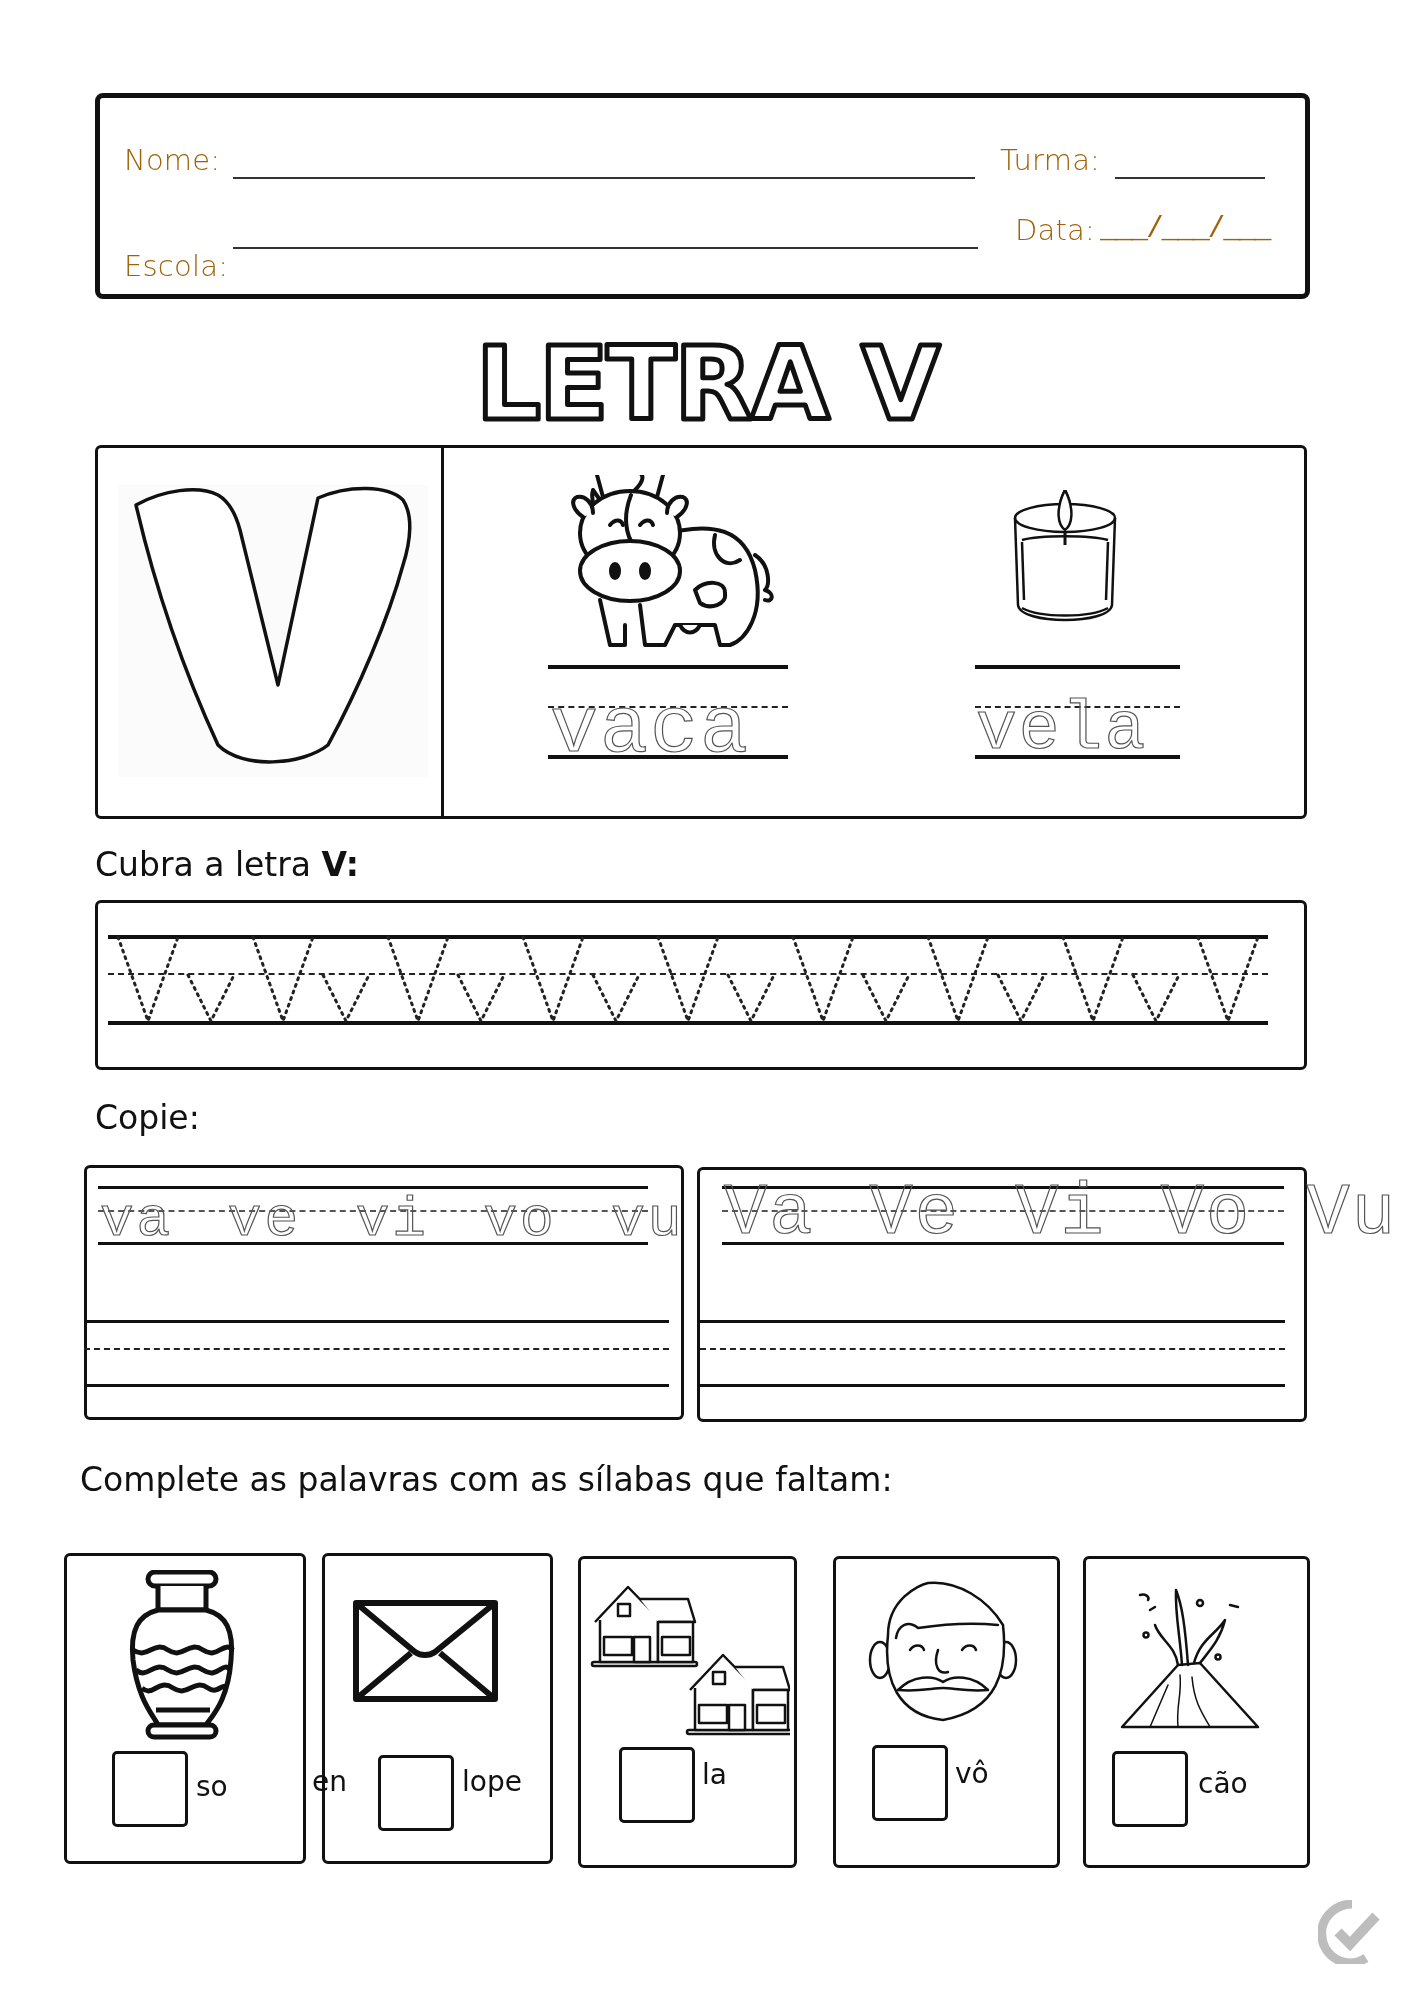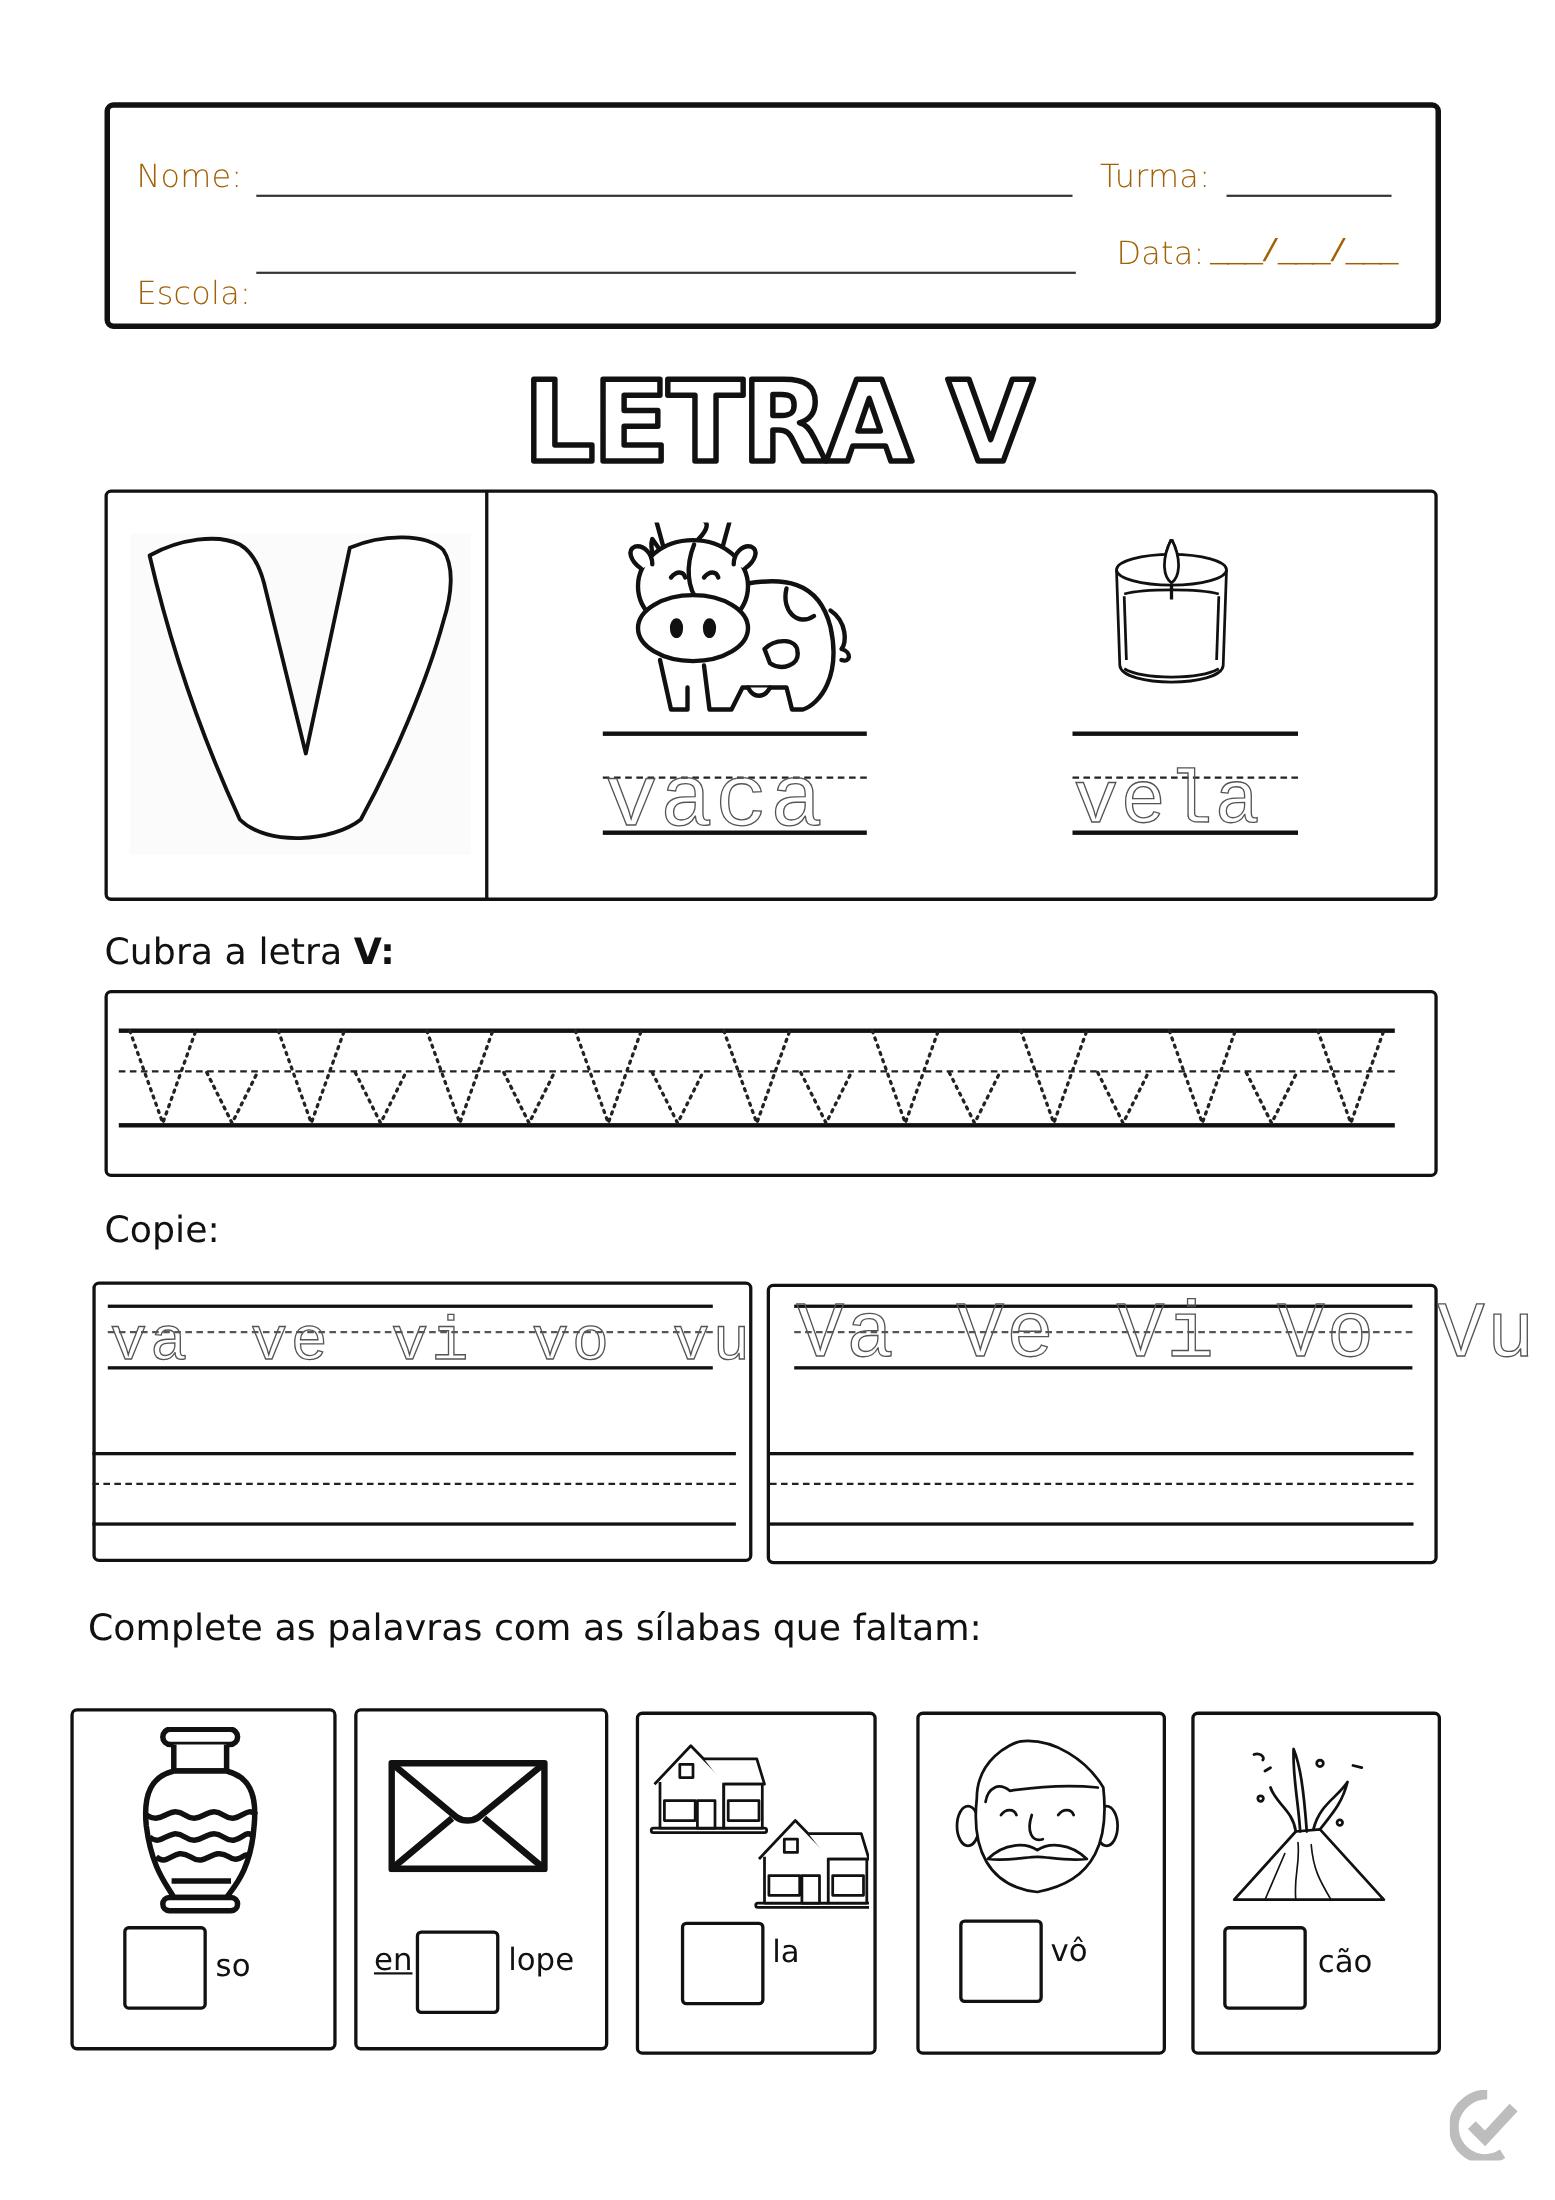--- a/index.html
+++ b/index.html
@@ -169,21 +169,21 @@
 <span class="card-word" style="left:196px; top:1770px;">so</span>
 
 <div class="box" style="left:322px; top:1553px; width:231px; height:311px;"></div>
 <div class="abs" style="left:353px; top:1600px; width:145px; height:102px;">
   <svg width="145" height="102" viewBox="0 0 145 102" fill="#fff" stroke="#111" stroke-width="6" stroke-linejoin="round">
     <rect x="3" y="3" width="139" height="96"></rect>
     <path d="M3,3 L62,52 C68,56 76,56 82,52 L142,3" fill="none"></path>
     <path d="M3,99 L58,53 M142,99 L87,53" fill="none"></path>
   </svg>
 </div>
-<span class="card-word" style="left:340px; top:1765px;text-decoration:underline;">en</span>
+<span class="card-word" style="left:312px; top:1765px;">en</span>
 <div class="blank-box" style="left:378px; top:1755px;"></div>
 <span class="card-word" style="left:462px; top:1765px;">lope</span>
 
 <div class="box" style="left:578px; top:1556px; width:219px; height:312px;"></div>
 <div class="abs" style="left:590px; top:1582px; width:200px; height:158px;">
   <svg width="200" height="158" viewBox="0 0 200 158" fill="#fff" stroke="#111" stroke-width="2.5" stroke-linejoin="round">
     <g>
       <rect x="2" y="80" width="105" height="4" rx="2"></rect>
       <path d="M5,40 L38,5 L72,40"></path>
       <path d="M10,38 L10,80 L68,80 L68,38"></path>

